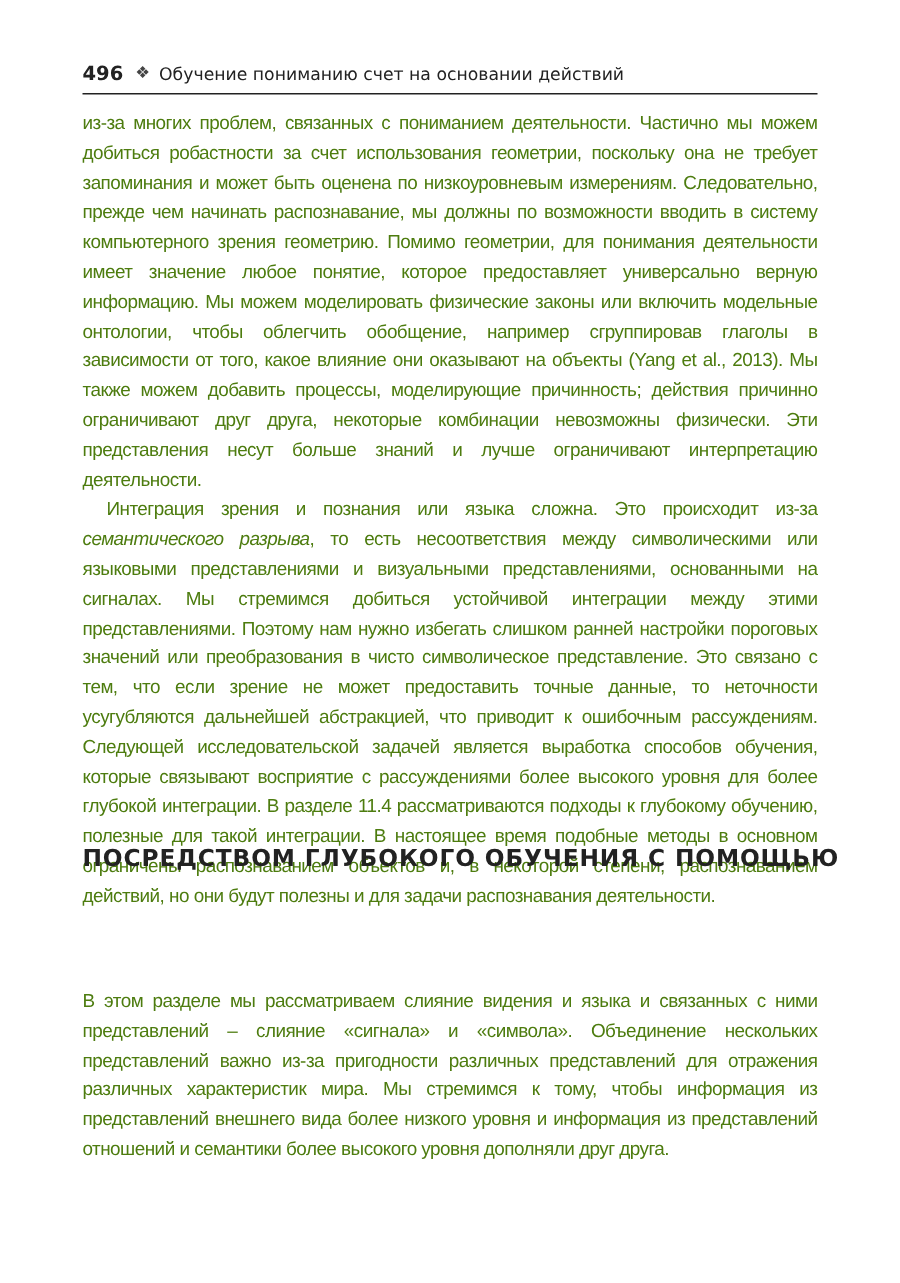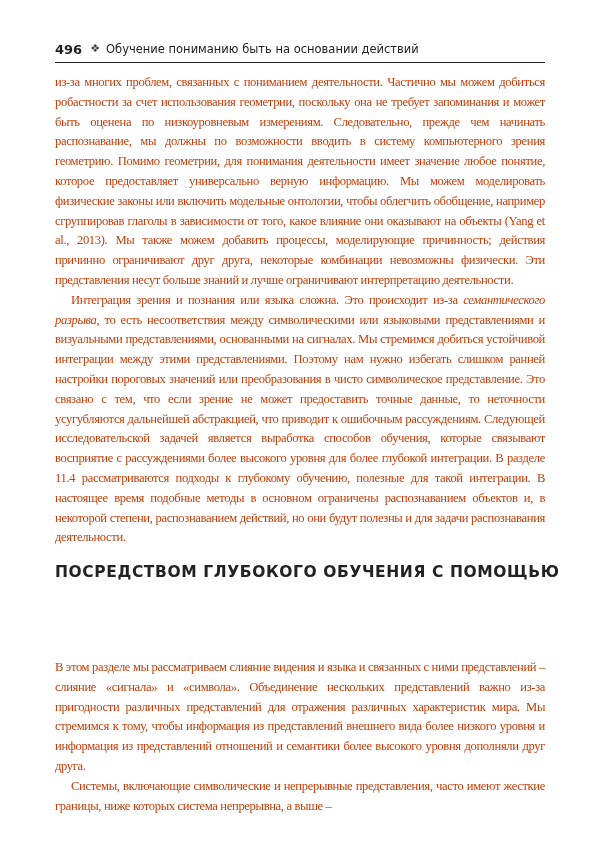--- a/index.html
+++ b/index.html
@@ -7,22 +7,22 @@
     .page { position: absolute; left: 55px; top: 0; width: 490px; }
     .running-head {
       position: absolute; left: 0; top: 42px; width: 490px; height: 18px;
       font-family: "DejaVu Sans", sans-serif; font-size: 12px; color: #222;
       border-bottom: 1.3px solid #222; display: flex; align-items: flex-start; padding-bottom: 2px;
     }
     .running-head .num { font-weight: bold; font-size: 13px; margin-right: 8px; }
     .running-head .orn { font-size: 11px; margin-right: 6px; color: #444; }
     .running-head .title { font-size: 11.5px; }
     .body-text {
-      font-family: Liberation Serif, serif; font-size: 12.6px; line-height: 19.8px;
-      text-align: justify; letter-spacing: -0.35px; color: #c2410c;
+      font-family: Liberation Sans, sans-serif; font-size: 12.6px; line-height: 19.8px;
+      text-align: justify; letter-spacing: -0.35px; color: #4d7c0f;
     }
     .body-text p { margin: 0; }
     .body-text p.indent { text-indent: 16px; }
     .block1 { position: absolute; left: 0; top: 73px; width: 490px; }
     .block2 { position: absolute; left: 0; top: 658px; width: 490px; }
     .section-heading {
       position: absolute; left: 0; top: 556px; width: 500px;
       font-family: "DejaVu Sans", sans-serif; font-weight: bold; color: #222;
     }
     .section-heading .line { height: 32px; line-height: 32px; white-space: nowrap; }
@@ -32,30 +32,29 @@
     em { font-style: italic; }
   </style>
 </head>
 <body>
 
 <div class="page">
 
   <div class="running-head">
     <span class="num">496</span>
     <span class="orn">❖</span>
-    <span class="title">Обучение пониманию быть на основании действий</span>
+    <span class="title">Обучение пониманию счет на основании действий</span>
   </div>
 
   <div class="body-text block1">
     <p>из-за многих проблем, связанных с пониманием деятельности. Частично мы можем добиться робастности за счет использования геометрии, поскольку она не требует запоминания и может быть оценена по низкоуровневым измерениям. Следовательно, прежде чем начинать распознавание, мы должны по возможности вводить в систему компьютерного зрения геометрию. Помимо геометрии, для понимания деятельности имеет значение любое понятие, которое предоставляет универсально верную информацию. Мы можем моделировать физические законы или включить модельные онтологии, чтобы облегчить обобщение, например сгруппировав глаголы в зависимости от того, какое влияние они оказывают на объекты (Yang et al., 2013). Мы также можем добавить процессы, моделирующие причинность; действия причинно ограничивают друг друга, некоторые комбинации невозможны физически. Эти представления несут больше знаний и лучше ограничивают интерпретацию деятельности.</p>
     <p class="indent"><span>Интеграция зрения и познания или языка сложна. Это происходит из-за </span><em>семантического разрыва</em><span>, то есть несоответствия между символическими или языковыми представлениями и визуальными представлениями, основанными на сигналах. Мы стремимся добиться устойчивой интеграции между этими представлениями. Поэтому нам нужно избегать слишком ранней настройки пороговых значений или преобразования в чисто символическое представление. Это связано с тем, что если зрение не может предоставить точные данные, то неточности усугубляются дальнейшей абстракцией, что приводит к ошибочным рассуждениям. Следующей исследовательской задачей является выработка способов обучения, которые связывают восприятие с рассуждениями более высокого уровня для более глубокой интеграции. В разделе 11.4 рассматриваются подходы к глубокому обучению, полезные для такой интеграции. В настоящее время подобные методы в основном ограничены распознаванием объектов и, в некоторой степени, распознаванием действий, но они будут полезны и для задачи распознавания деятельности.</span></p>
   </div>
 
   <div class="section-heading">
     <div class="line sc">ПОСРЕДСТВОМ ГЛУБОКОГО ОБУЧЕНИЯ С ПОМОЩЬЮ</div>
   </div>
 
   <div class="body-text block2">
     <p>В этом разделе мы рассматриваем слияние видения и языка и связанных с ними представлений – слияние «сигнала» и «символа». Объединение нескольких представлений важно из-за пригодности различных представлений для отражения различных характеристик мира. Мы стремимся к тому, чтобы информация из представлений внешнего вида более низкого уровня и информация из представлений отношений и семантики более высокого уровня дополняли друг друга.</p>
-    <p class="indent">Системы, включающие символические и непрерывные представления, часто имеют жесткие границы, ниже которых система непрерывна, а выше –</p>
   </div>
 
 </div>
 
 </body></html>

